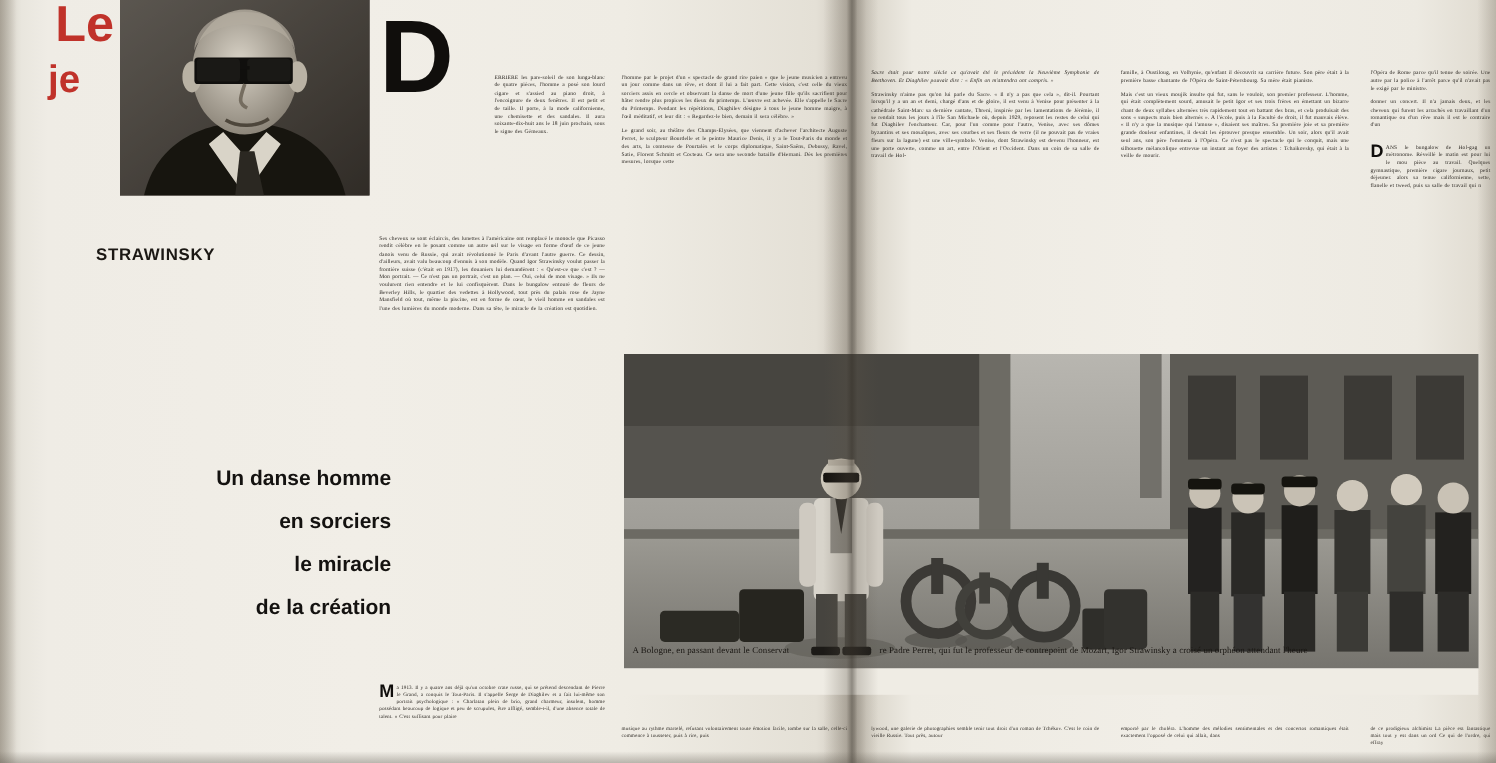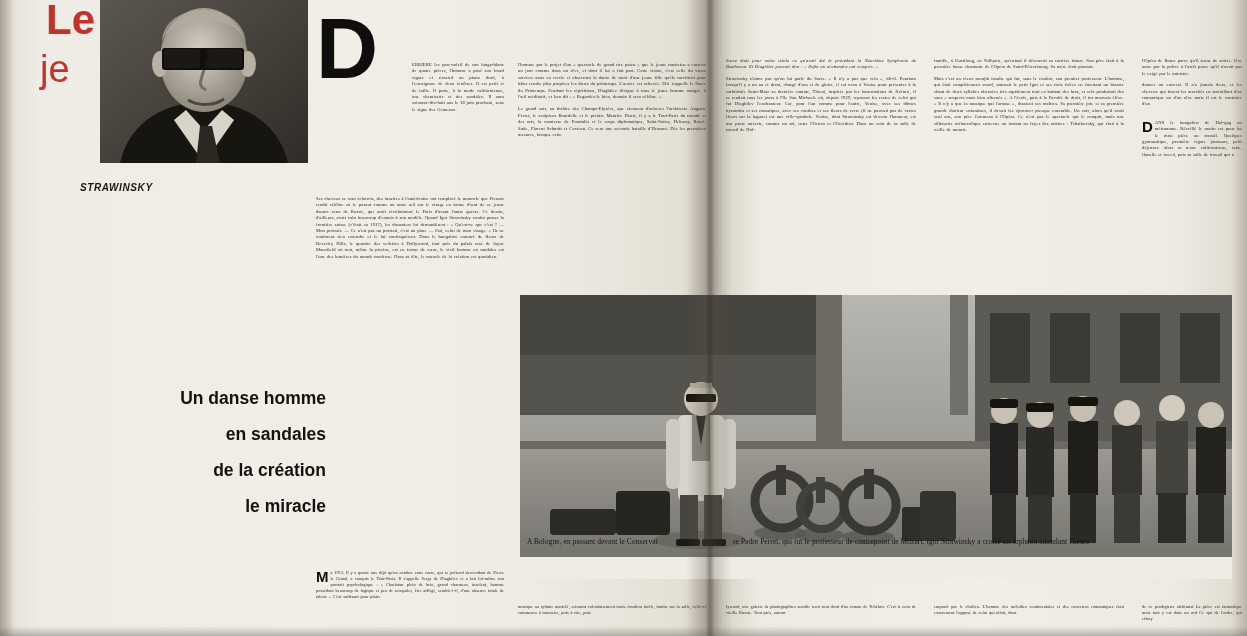--- a/index.html
+++ b/index.html
@@ -29,40 +29,40 @@
     font-family:"Liberation Serif", serif;
   }
   .microtext.small{font-size:4.3px;line-height:6.0px;}
 
   
   .photo-strav{
     position:absolute;left:100px;top:-2px;width:208px;height:165px;
     background:#2b2722;overflow:hidden;
   }
   .caption-strav{
-    position:absolute;left:80px;top:182px;
+    position:absolute;left:80px;top:204px;
     font-family:"Liberation Sans", sans-serif;
-    font-size:10px;font-weight:700;letter-spacing:.6px;color:#1b1814;font-style:italic;
+    font-size:14px;font-weight:700;letter-spacing:.6px;color:#1b1814;
   }
 
   
   .headline{
     position:absolute;left:96px;top:380px;width:230px;
     font-family:"Liberation Sans", sans-serif;
     font-weight:700;font-size:17.5px;line-height:36px;
     color:#141210;text-align:right;
   }
   .headline div{white-space:nowrap;}
 
   
   .masthead{
     position:absolute;left:0;top:0;width:96px;height:120px;overflow:hidden;
   }
   .masthead .r1{position:absolute;left:46px;top:-4px;font-size:42px;color:#c0322a;font-family:"Liberation Sans",sans-serif;font-weight:700;}
-  .masthead .r2{position:absolute;left:40px;top:48px;font-size:38px;color:#c0322a;font-family:"Liberation Sans",sans-serif;font-weight:400;}
+  .masthead .r2{position:absolute;left:40px;top:48px;font-size:32px;color:#c0322a;font-family:"Liberation Sans",sans-serif;font-weight:700;}
 
   
   .dropcap-big{
     position:absolute;left:316px;top:8px;
     font-family:"Liberation Sans", sans-serif;
     font-weight:700;font-size:86px;line-height:80px;color:#100e0c;
   }
   .dropcap{
     float:left;font-family:"Liberation Sans", sans-serif;font-weight:700;
     font-size:15px;line-height:12px;margin:1px 2px 0 0;color:#100e0c;
@@ -142,23 +142,23 @@
       <path d="M88 102 C98 108 114 108 124 101" stroke="#4d463b" stroke-width="3" fill="none"></path>
 
       <path d="M86 112 L104 132 L122 112 L134 122 L104 165 L74 122 Z" fill="#d9d4c8"></path>
       <path d="M100 128 L112 128 L120 165 L96 165 Z" fill="#2b2822"></path>
     </svg>
   </div>
   <div class="caption-strav">STRAWINSKY</div>
 
   <div class="headline">
     <div>Un danse homme</div>
-    <div>en sandales</div>
+    <div>en sorciers</div>
+    <div>le miracle</div>
     <div>de la création</div>
-    <div>le miracle</div>
   </div>
 
   <div class="dropcap-big">D</div>
 
   <div class="col" style="left:412px;top:62px;width:92px;">
     <div class="microtext">ERRIERE les pare-soleil de son lunga-blanc de quatre pièces, l'homme a posé son lourd cigare et s'assied au piano droit, à l'encoignure de deux fenêtres. Il est petit et de taille. Il porte, à la mode californienne, une chemisette et des sandales. Il aura soixante-dix-huit ans le 18 juin prochain, sous le signe des Gémeaux.</div>
   </div>
   <div class="col" style="left:316px;top:196px;width:188px;">
     <div class="microtext">Ses cheveux se sont éclaircis, des lunettes à l'américaine ont remplacé le monocle que Picasso rendit célèbre en le posant comme un autre œil sur le visage en forme d'œuf de ce jeune danois venu de Russie, qui avait révolutionné le Paris d'avant l'autre guerre. Ce dessin, d'ailleurs, avait valu beaucoup d'ennuis à son modèle. Quand Igor Strawinsky voulut passer la frontière suisse (c'était en 1917), les douaniers lui demandèrent : « Qu'est-ce que c'est ? — Mon portrait. — Ce n'est pas un portrait, c'est un plan. — Oui, celui de mon visage. » Ils ne voulurent rien entendre et le lui confisquèrent. Dans le bungalow entouré de fleurs de Beverley Hills, le quartier des vedettes à Hollywood, tout près du palais rose de Jayne Mansfield où tout, même la piscine, est en forme de cœur, le vieil homme en sandales est l'une des lumières du monde moderne. Dans sa tête, le miracle de la création est quotidien.</div>
   </div>

